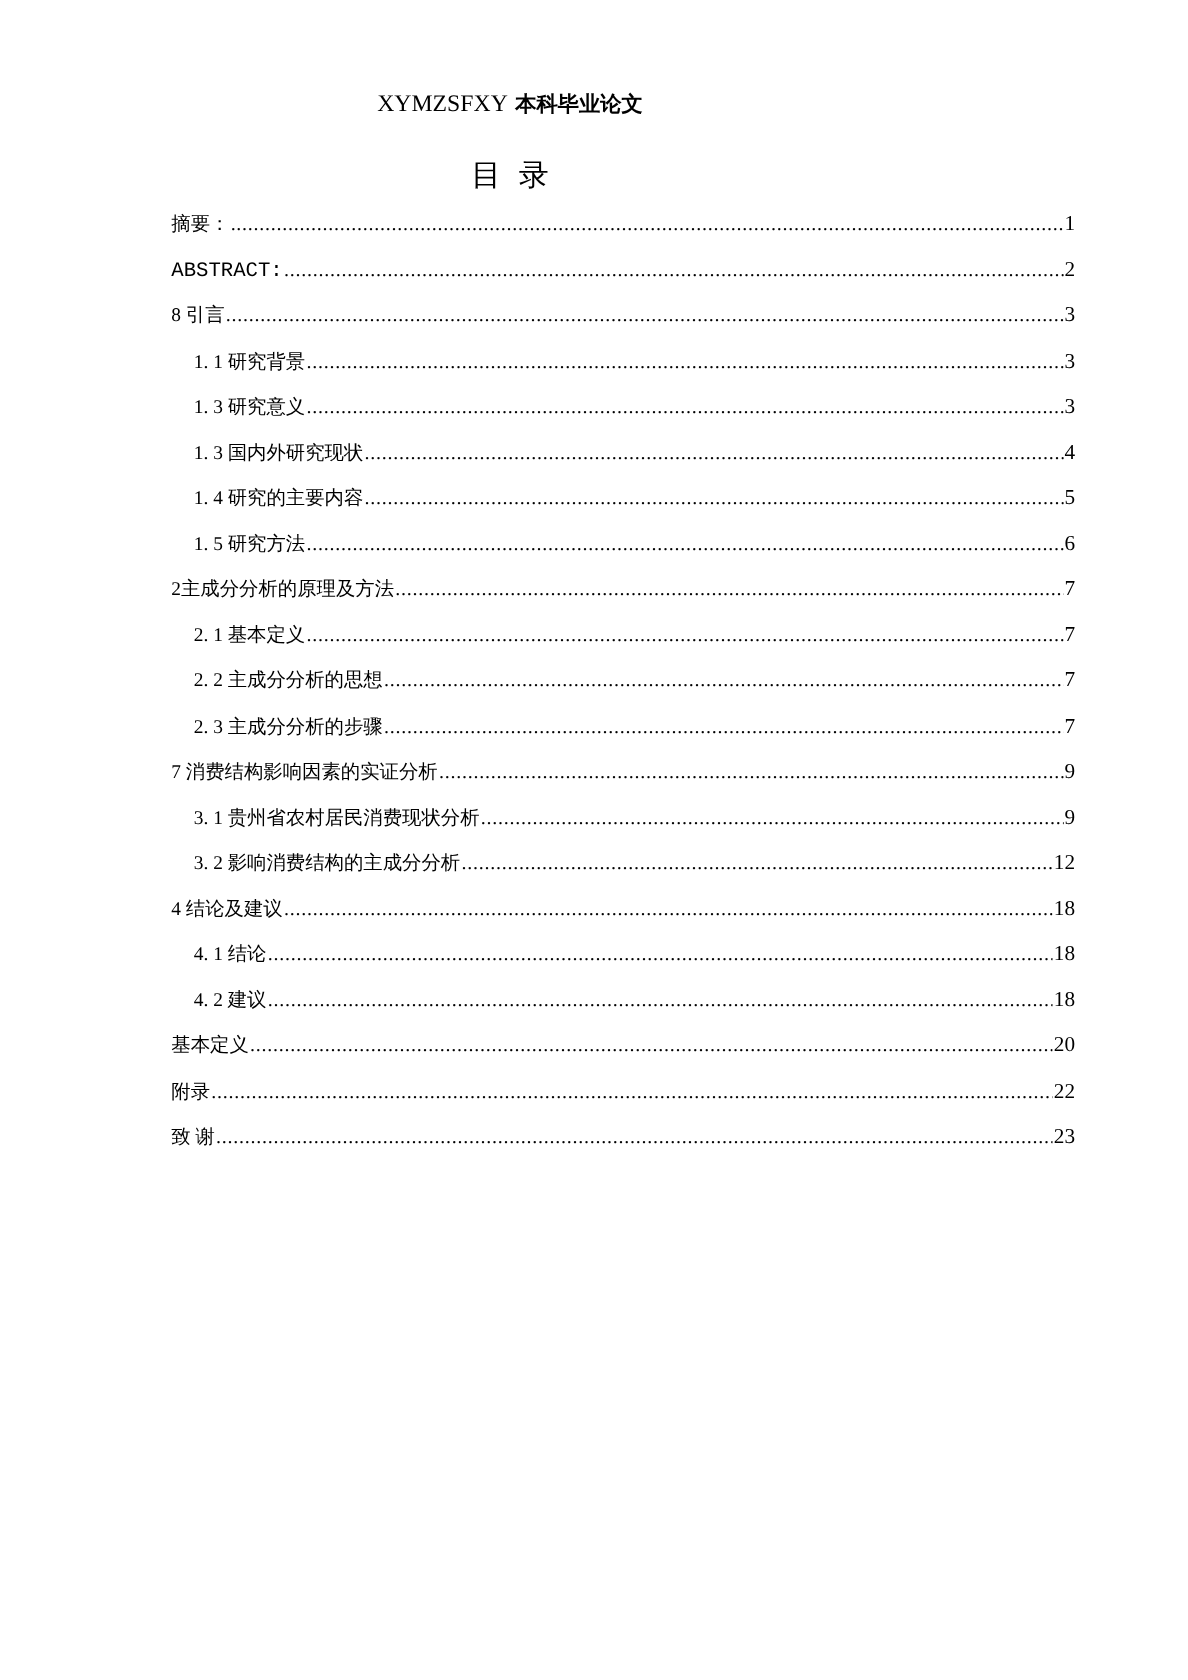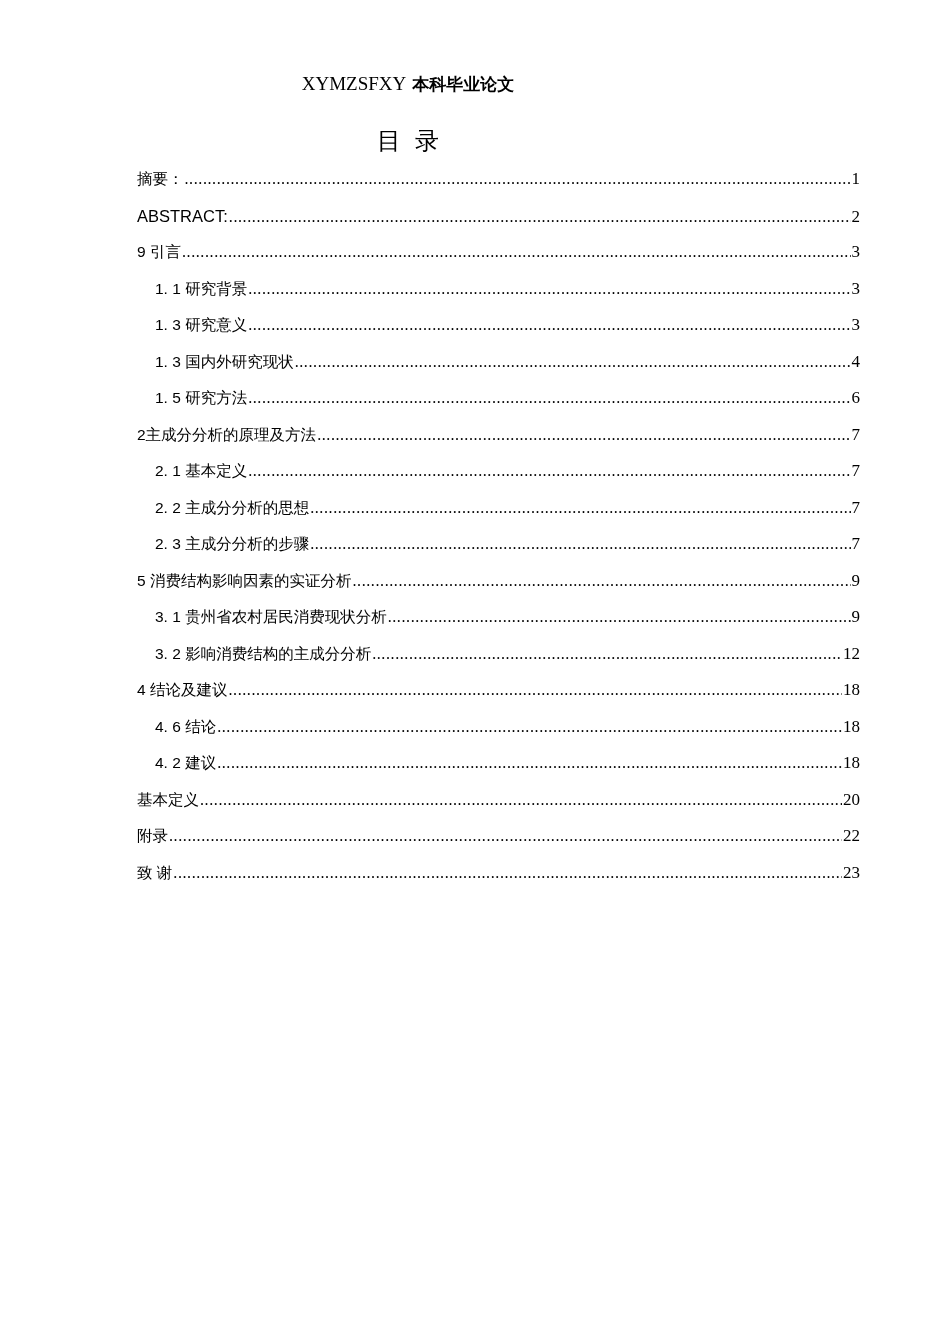--- a/index.html
+++ b/index.html
@@ -15,22 +15,22 @@
       position: absolute; left: 0; top: 124px; width: 100%; text-align: center;
       font-family: Liberation Serif, serif; font-size: 24px; line-height: 34px; letter-spacing: 14px;
       padding-left: 14px; box-sizing: border-box;
     }
     .toc { position: absolute; left: 137px; top: 166px; width: 723px; }
     .toc-row {
       display: flex; align-items: baseline; height: 36.5px; line-height: 26px;
       font-size: 16px; white-space: nowrap;
     }
     .toc-row.level2 { padding-left: 18px; }
-    .toc-label { font-family: Liberation Sans, sans-serif; font-size: 15.5px; flex: 0 0 auto; }
-    .toc-label.serif { font-family: Liberation Sans, sans-serif; font-size: 16.5px; }
+    .toc-label { font-family: Liberation Serif, serif; font-size: 15.5px; flex: 0 0 auto; }
+    .toc-label.serif { font-family: Liberation Mono, monospace; font-size: 16.5px; }
     .toc-dots {
       flex: 1 1 auto; overflow: hidden; margin: 0 1px;
       font-family: "Liberation Serif", serif; font-size: 16px; letter-spacing: 0.6px;
       color: #000;
     }
     .toc-dots::before {
       content: "........................................................................................................................................................................................................................................";
     }
     .toc-page { font-family: "Liberation Serif", serif; font-size: 17px; flex: 0 0 auto; text-align: right; }
   </style>
@@ -49,38 +49,43 @@
       <span class="toc-label">摘要：</span>
       <span class="toc-dots"></span>
       <span class="toc-page">1</span>
     </div>
     <div class="toc-row">
       <span class="toc-label serif">ABSTRACT:</span>
       <span class="toc-dots"></span>
       <span class="toc-page">2</span>
     </div>
     <div class="toc-row">
-      <span class="toc-label">9 引言</span>
+      <span class="toc-label">8 引言</span>
       <span class="toc-dots"></span>
       <span class="toc-page">3</span>
     </div>
     <div class="toc-row level2">
       <span class="toc-label">1. 1 研究背景</span>
       <span class="toc-dots"></span>
       <span class="toc-page">3</span>
     </div>
     <div class="toc-row level2">
       <span class="toc-label">1. 3 研究意义</span>
       <span class="toc-dots"></span>
       <span class="toc-page">3</span>
     </div>
     <div class="toc-row level2">
       <span class="toc-label">1. 3 国内外研究现状</span>
       <span class="toc-dots"></span>
       <span class="toc-page">4</span>
+    </div>
+    <div class="toc-row level2">
+      <span class="toc-label">1. 4 研究的主要内容</span>
+      <span class="toc-dots"></span>
+      <span class="toc-page">5</span>
     </div>
     <div class="toc-row level2">
       <span class="toc-label">1. 5 研究方法</span>
       <span class="toc-dots"></span>
       <span class="toc-page">6</span>
     </div>
     <div class="toc-row">
       <span class="toc-label">2主成分分析的原理及方法</span>
       <span class="toc-dots"></span>
       <span class="toc-page">7</span>
@@ -94,41 +99,41 @@
       <span class="toc-label">2. 2 主成分分析的思想</span>
       <span class="toc-dots"></span>
       <span class="toc-page">7</span>
     </div>
     <div class="toc-row level2">
       <span class="toc-label">2. 3 主成分分析的步骤</span>
       <span class="toc-dots"></span>
       <span class="toc-page">7</span>
     </div>
     <div class="toc-row">
-      <span class="toc-label">5  消费结构影响因素的实证分析</span>
+      <span class="toc-label">7  消费结构影响因素的实证分析</span>
       <span class="toc-dots"></span>
       <span class="toc-page">9</span>
     </div>
     <div class="toc-row level2">
       <span class="toc-label">3. 1 贵州省农村居民消费现状分析</span>
       <span class="toc-dots"></span>
       <span class="toc-page">9</span>
     </div>
     <div class="toc-row level2">
       <span class="toc-label">3. 2 影响消费结构的主成分分析</span>
       <span class="toc-dots"></span>
       <span class="toc-page">12</span>
     </div>
     <div class="toc-row">
       <span class="toc-label">4  结论及建议</span>
       <span class="toc-dots"></span>
       <span class="toc-page">18</span>
     </div>
     <div class="toc-row level2">
-      <span class="toc-label">4. 6 结论</span>
+      <span class="toc-label">4. 1 结论</span>
       <span class="toc-dots"></span>
       <span class="toc-page">18</span>
     </div>
     <div class="toc-row level2">
       <span class="toc-label">4. 2 建议</span>
       <span class="toc-dots"></span>
       <span class="toc-page">18</span>
     </div>
     <div class="toc-row">
       <span class="toc-label">基本定义</span>

